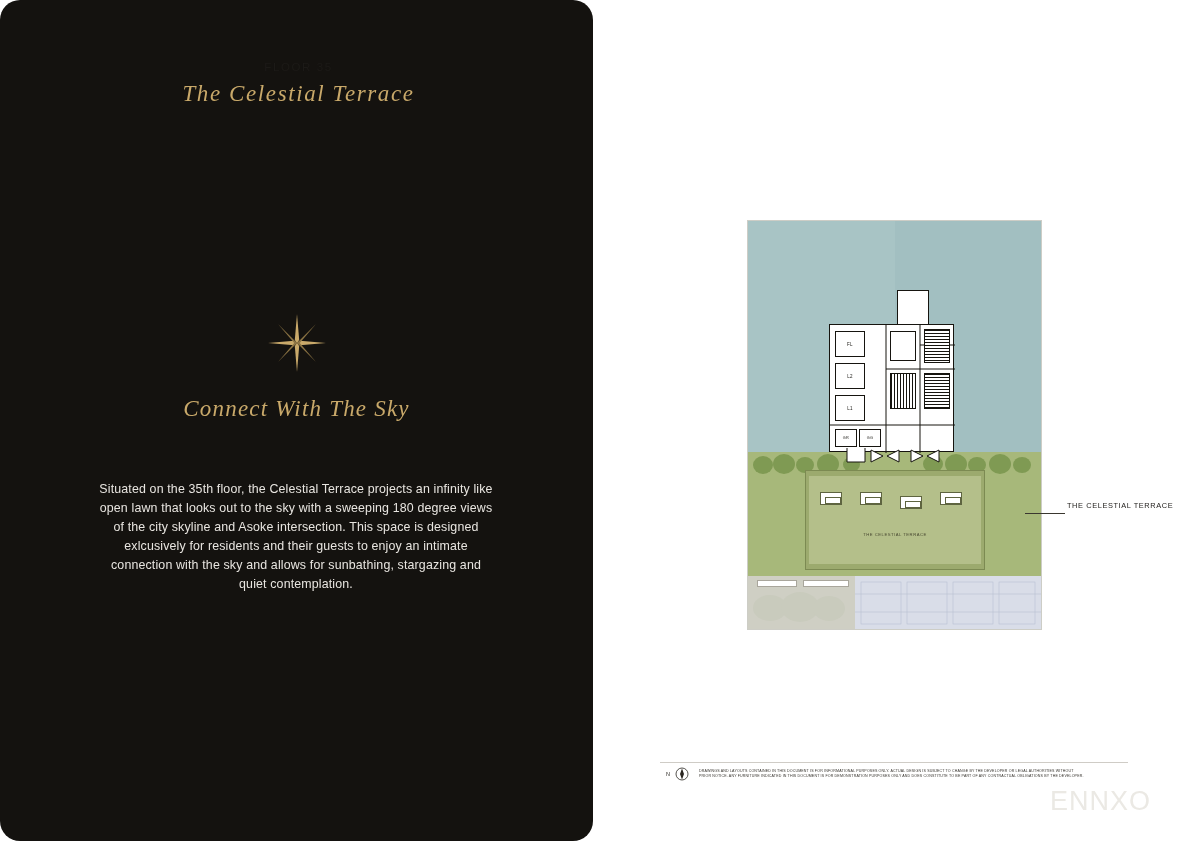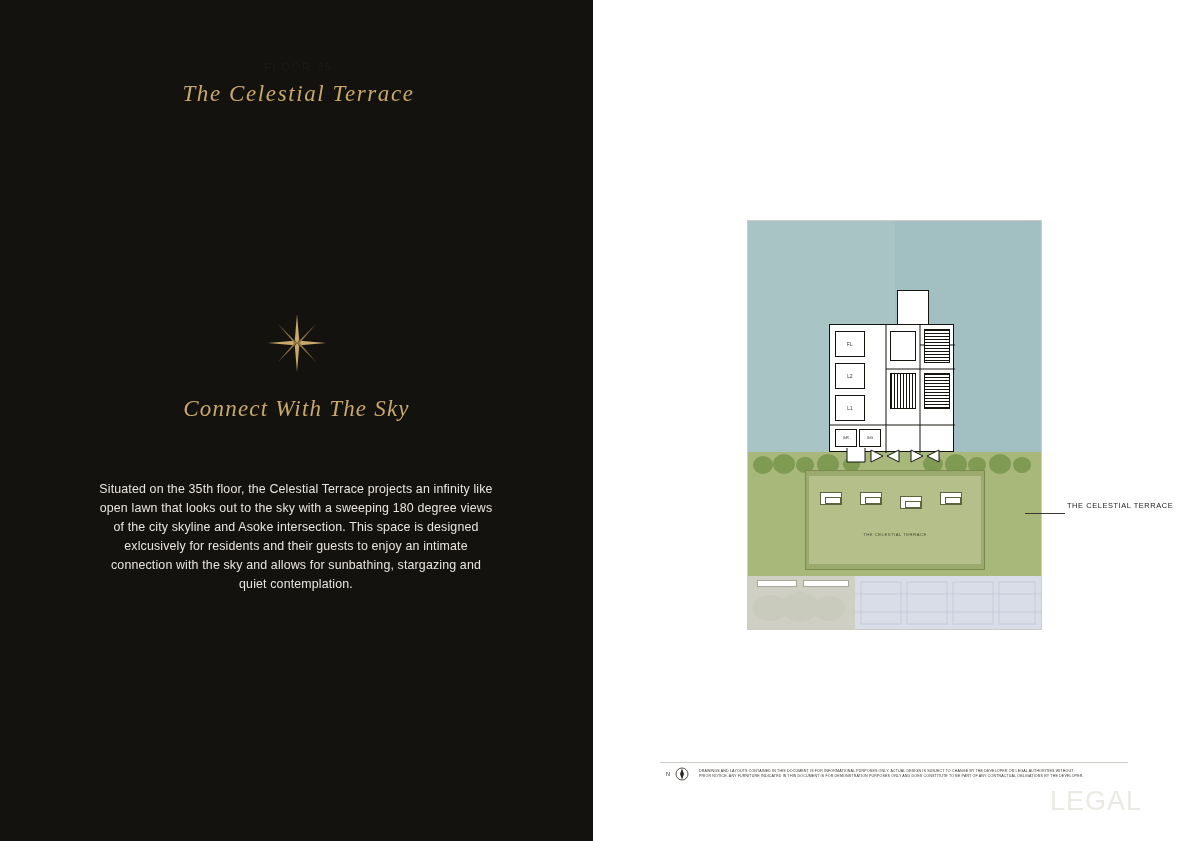--- a/index.html
+++ b/index.html
@@ -14,20 +14,21 @@
     width: 1190px; height: 841px;
     background: #ffffff;
   }
 
   
   .left-panel {
     position: absolute;
     left: 0; top: 0;
     width: 593px; height: 841px;
     background: #14120f;
+    border-radius: 20px;
   }
 
   .compass {
     position: absolute;
     left: 266px; top: 312px;
     width: 62px; height: 62px;
   }
 
   .left-title {
     position: absolute;
@@ -390,15 +391,15 @@
     <span class="north-letter">N</span>
     <svg width="18" height="14" viewBox="0 0 18 14">
       <circle cx="9" cy="7" r="6" fill="none" stroke="#2a2721" stroke-width="0.8"></circle>
       <polygon points="9,1.5 11,7 9,12.5 7,7" fill="#2a2721"></polygon>
     </svg>
   </div>
   <div class="disclaimer">
     <div>DRAWINGS AND LAYOUTS CONTAINED IN THIS DOCUMENT IS FOR INFORMATIONAL PURPOSES ONLY. ACTUAL DESIGN IS SUBJECT TO CHANGE BY THE DEVELOPER OR LEGAL AUTHORITIES WITHOUT</div>
     <div>PRIOR NOTICE. ANY FURNITURE INDICATED IN THIS DOCUMENT IS FOR DEMONSTRATION PURPOSES ONLY AND DOES CONSTITUTE TO BE PART OF ANY CONTRACTUAL OBLIGATIONS BY THE DEVELOPER.</div>
   </div>
-  <div class="brand">LEGAL</div>
+  <div class="brand">ENNXO</div>
 
 </div>
 
 </body></html>

